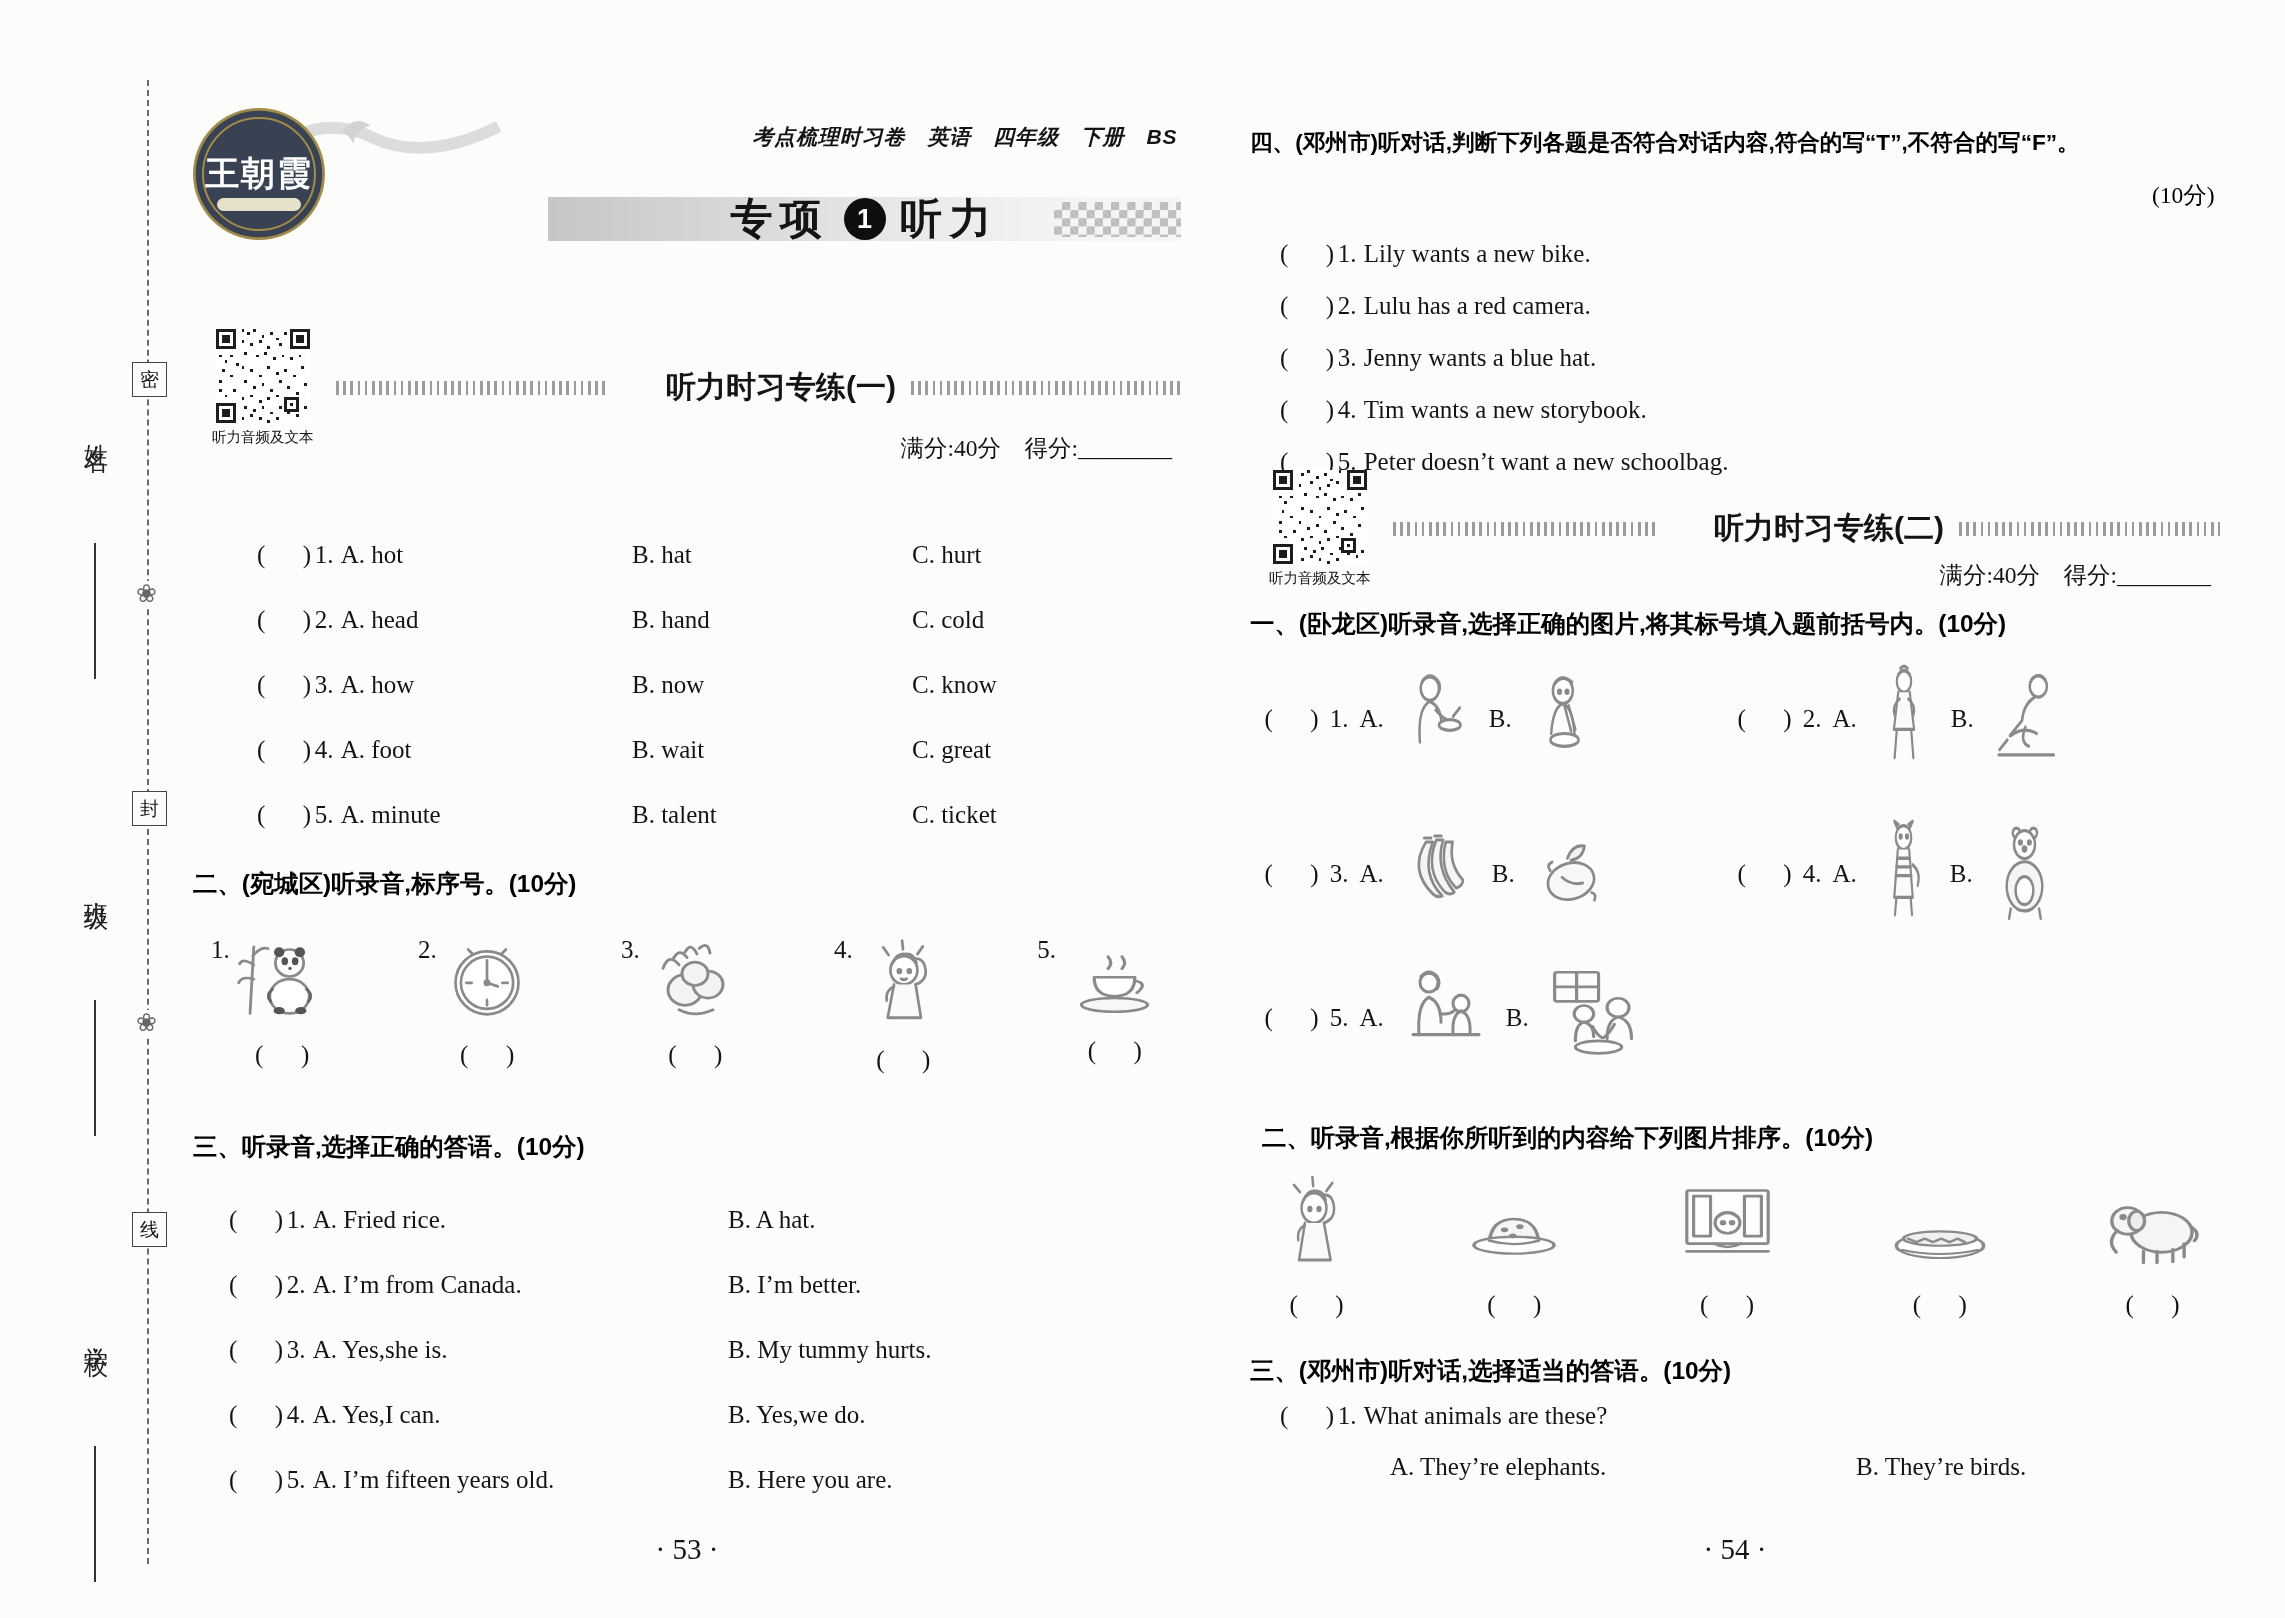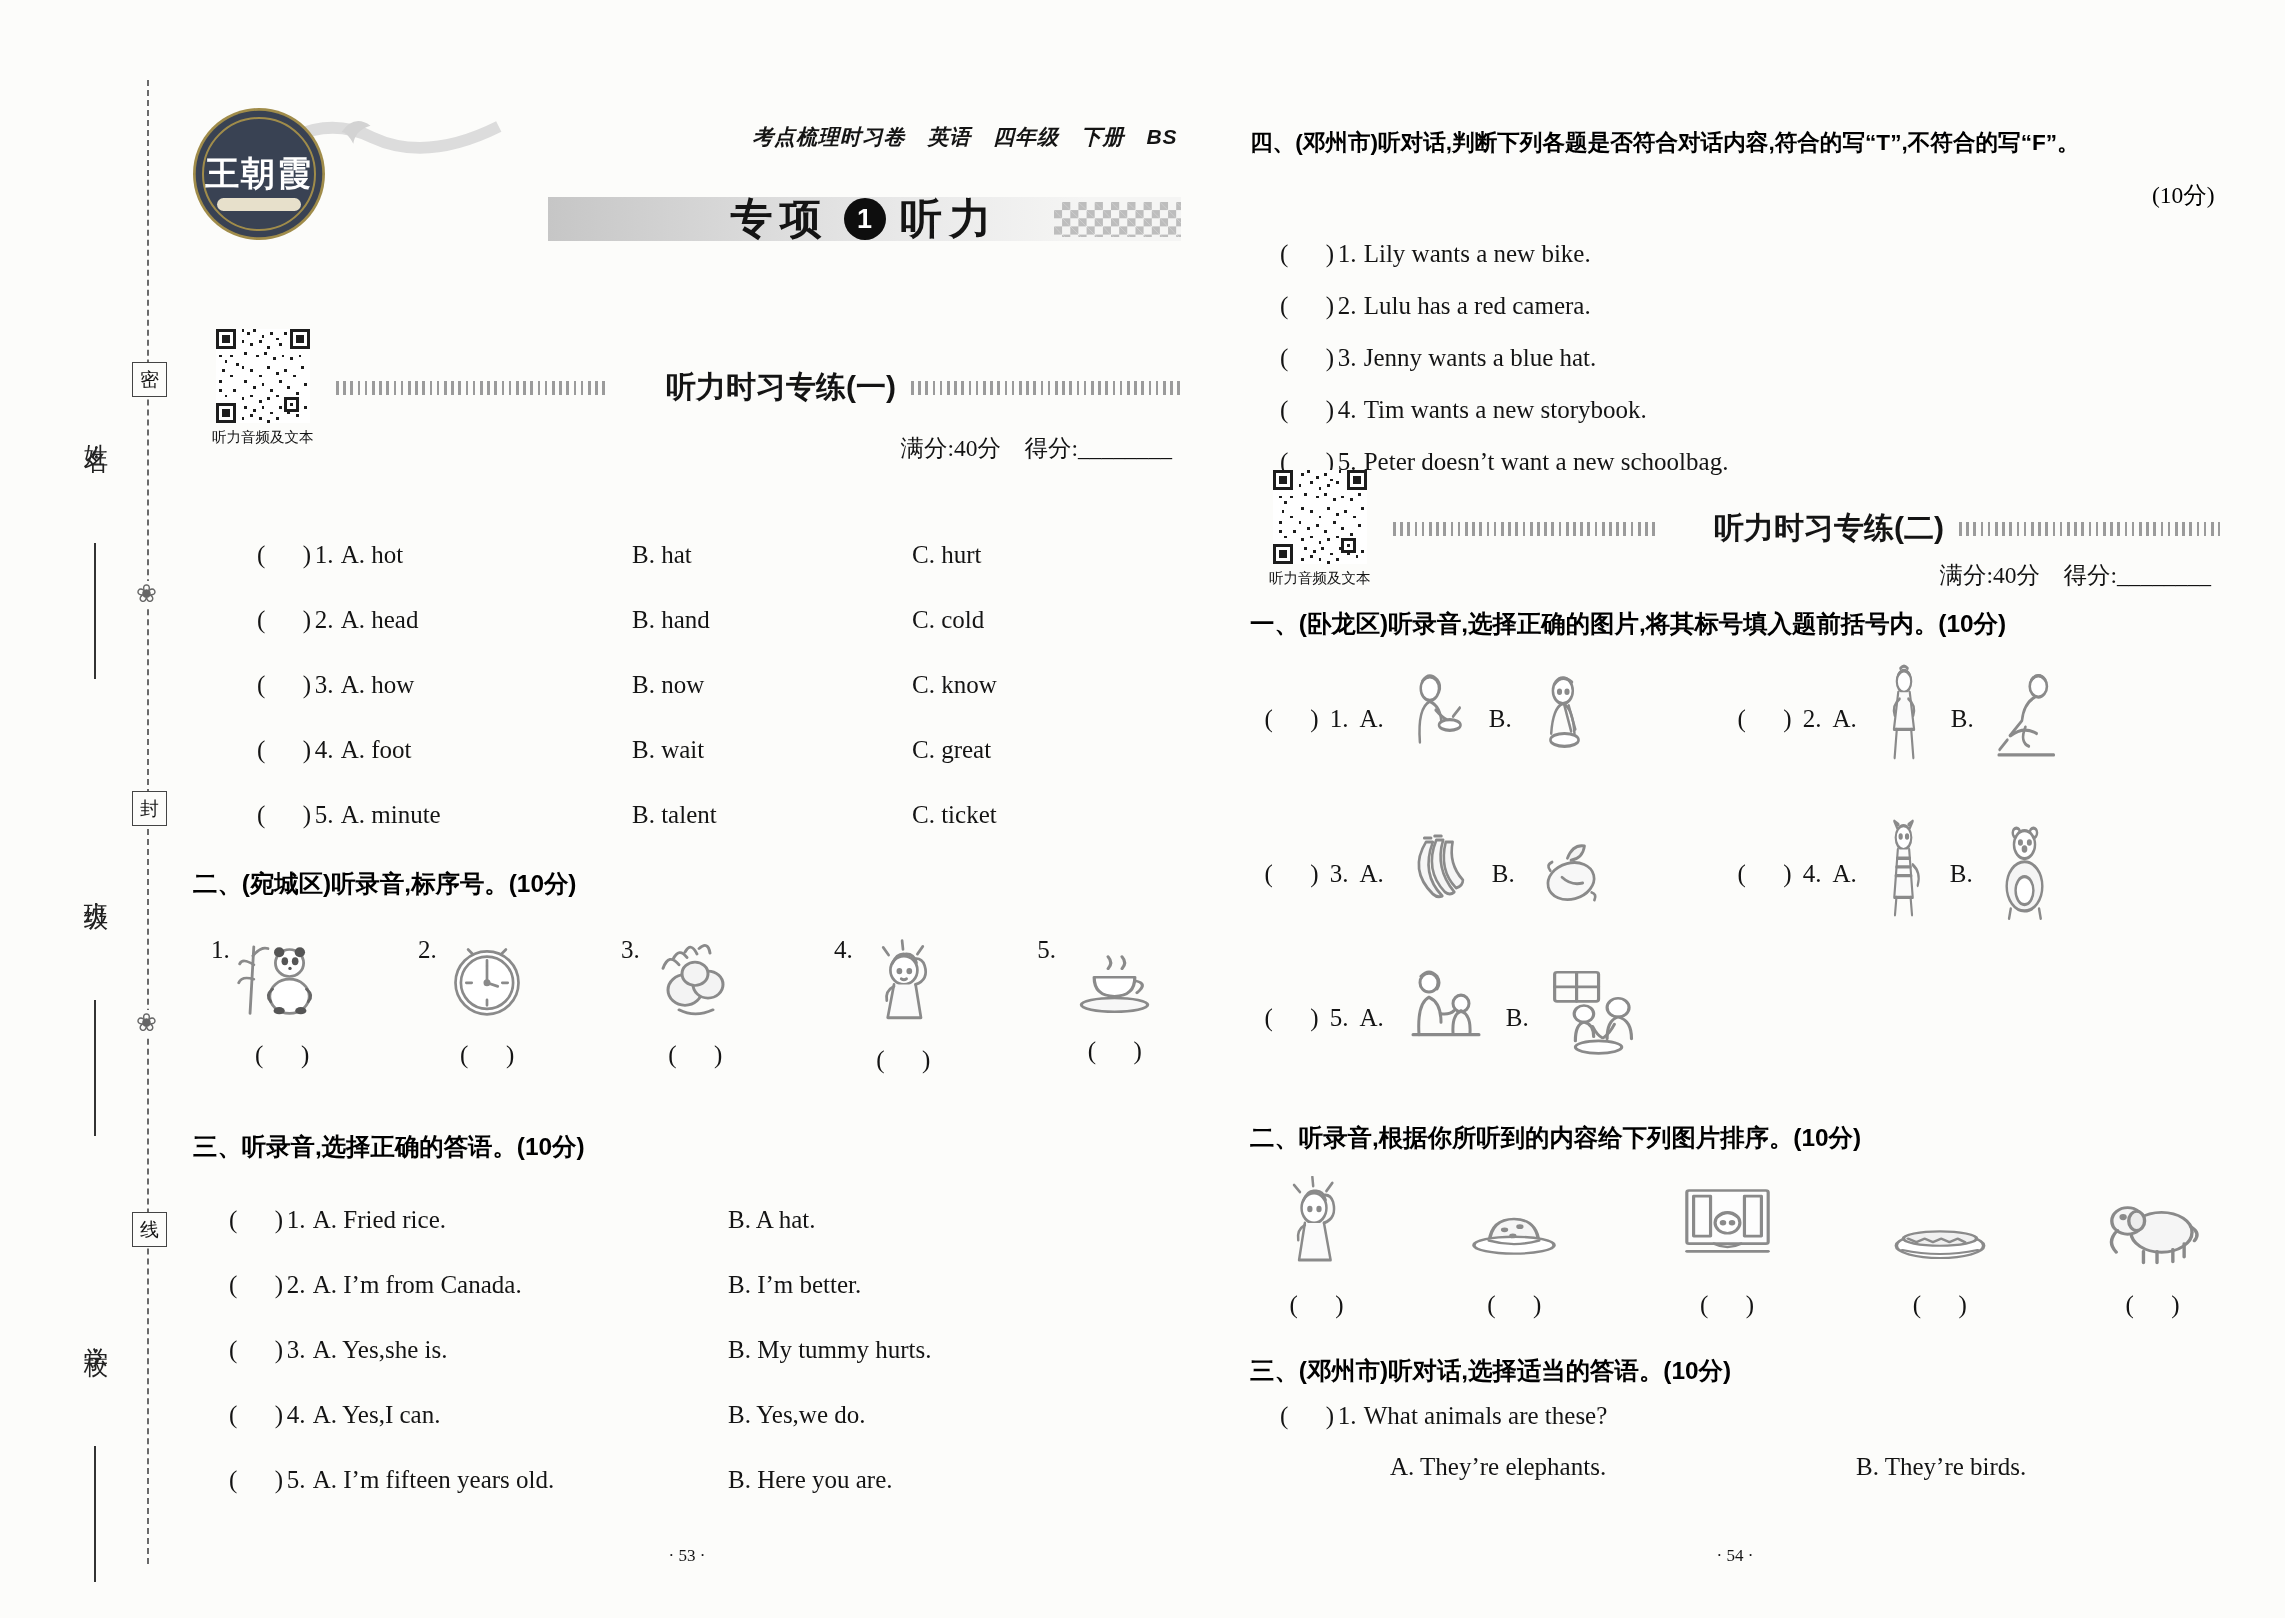--- a/index.html
+++ b/index.html
@@ -15,21 +15,21 @@
   .seal{position:absolute;left:132px;width:33px;height:33px;border:1.8px solid #444;background:#fcfcfa;
         display:flex;align-items:center;justify-content:center;font-size:19px;
         font-family:"Liberation Sans","DejaVu Sans",sans-serif;z-index:2;}
   .flower{position:absolute;left:136px;font-size:25px;color:#666;background:#fcfcfa;z-index:2;line-height:1;}
 
   
   .page{position:absolute;top:0;height:100%;}
   .pageL{left:193px;width:988px;}
   .pageR{left:1250px;width:970px;}
   .h{font-family:"Liberation Sans","DejaVu Sans",sans-serif;font-weight:bold;font-size:24.4px;color:#000;}
-  .pnum{position:absolute;bottom:52px;left:0;right:0;text-align:center;font-size:17px;}
+  .pnum{position:absolute;bottom:52px;left:0;right:0;text-align:center;font-size:29px;}
 
   
   .hdr{position:absolute;top:123px;right:3.6px;font-family:"Liberation Sans","DejaVu Sans",sans-serif;
        font-weight:bold;font-size:21px;letter-spacing:0.9px;font-style:italic;}
   .logo{position:absolute;top:101px;left:0;width:380px;height:181px;}
   .swash{position:absolute;top:0;left:42px;}
   .logo-badge{position:absolute;top:16.3px;left:9px;width:110px;height:110px;border-radius:50%;
               background:#394253;border:2.7px solid #a08c4a;box-shadow:0 0 0 6.3px #394253,0 0 0 9px #a08c4a;
               display:flex;align-items:center;justify-content:center;}
   .logo-badge span{color:#fff;font-size:34px;font-weight:bold;letter-spacing:1.8px;}
@@ -506,21 +506,21 @@
             <circle cx="64" cy="40" r="9" fill="#fff"></circle>
             <path d="M29 72 q0 -16 7 -18 q8 2 8 14 M55 70 q0 -18 9 -21 q11 3 11 21"></path>
             <ellipse cx="48" cy="78" rx="19" ry="6" fill="#fff"></ellipse>
             <path d="M43 58 q4 9 8 11 M61 56 q-4 9 -9 13"></path>
           </g>
         </svg>
       </div>
       <div></div>
     </div>
 
-    <div class="h" style="position:absolute;top:1122px;left:0;text-align:center;">二、听录音,根据你所听到的内容给下列图片排序。(10分)</div>
+    <div class="h" style="position:absolute;top:1122px;left:12px;text-align:center;">二、听录音,根据你所听到的内容给下列图片排序。(10分)</div>
     <div class="pics" style="top:1176px;left:25px;right:11px;align-items:flex-end;">
 
       <div class="pic-col">
         <svg class="doodle" width="83" height="100" viewBox="0 0 100 100" preserveAspectRatio="none">
           <g stroke="#8a8a8a" stroke-width="3" fill="none" stroke-linecap="round" stroke-linejoin="round">
             <path d="M30 16 l-7 -7 M46 10 l-1 -9 M62 15 l7 -8"></path>
             <circle cx="47" cy="32" r="15" fill="#fff"></circle>
             <path d="M34 25 q5 -11 14 -10 q10 -1 13 9"></path>
             <circle cx="42" cy="33" r="1.7" fill="#8a8a8a"></circle>
               <circle cx="53" cy="33" r="1.7" fill="#8a8a8a"></circle>

